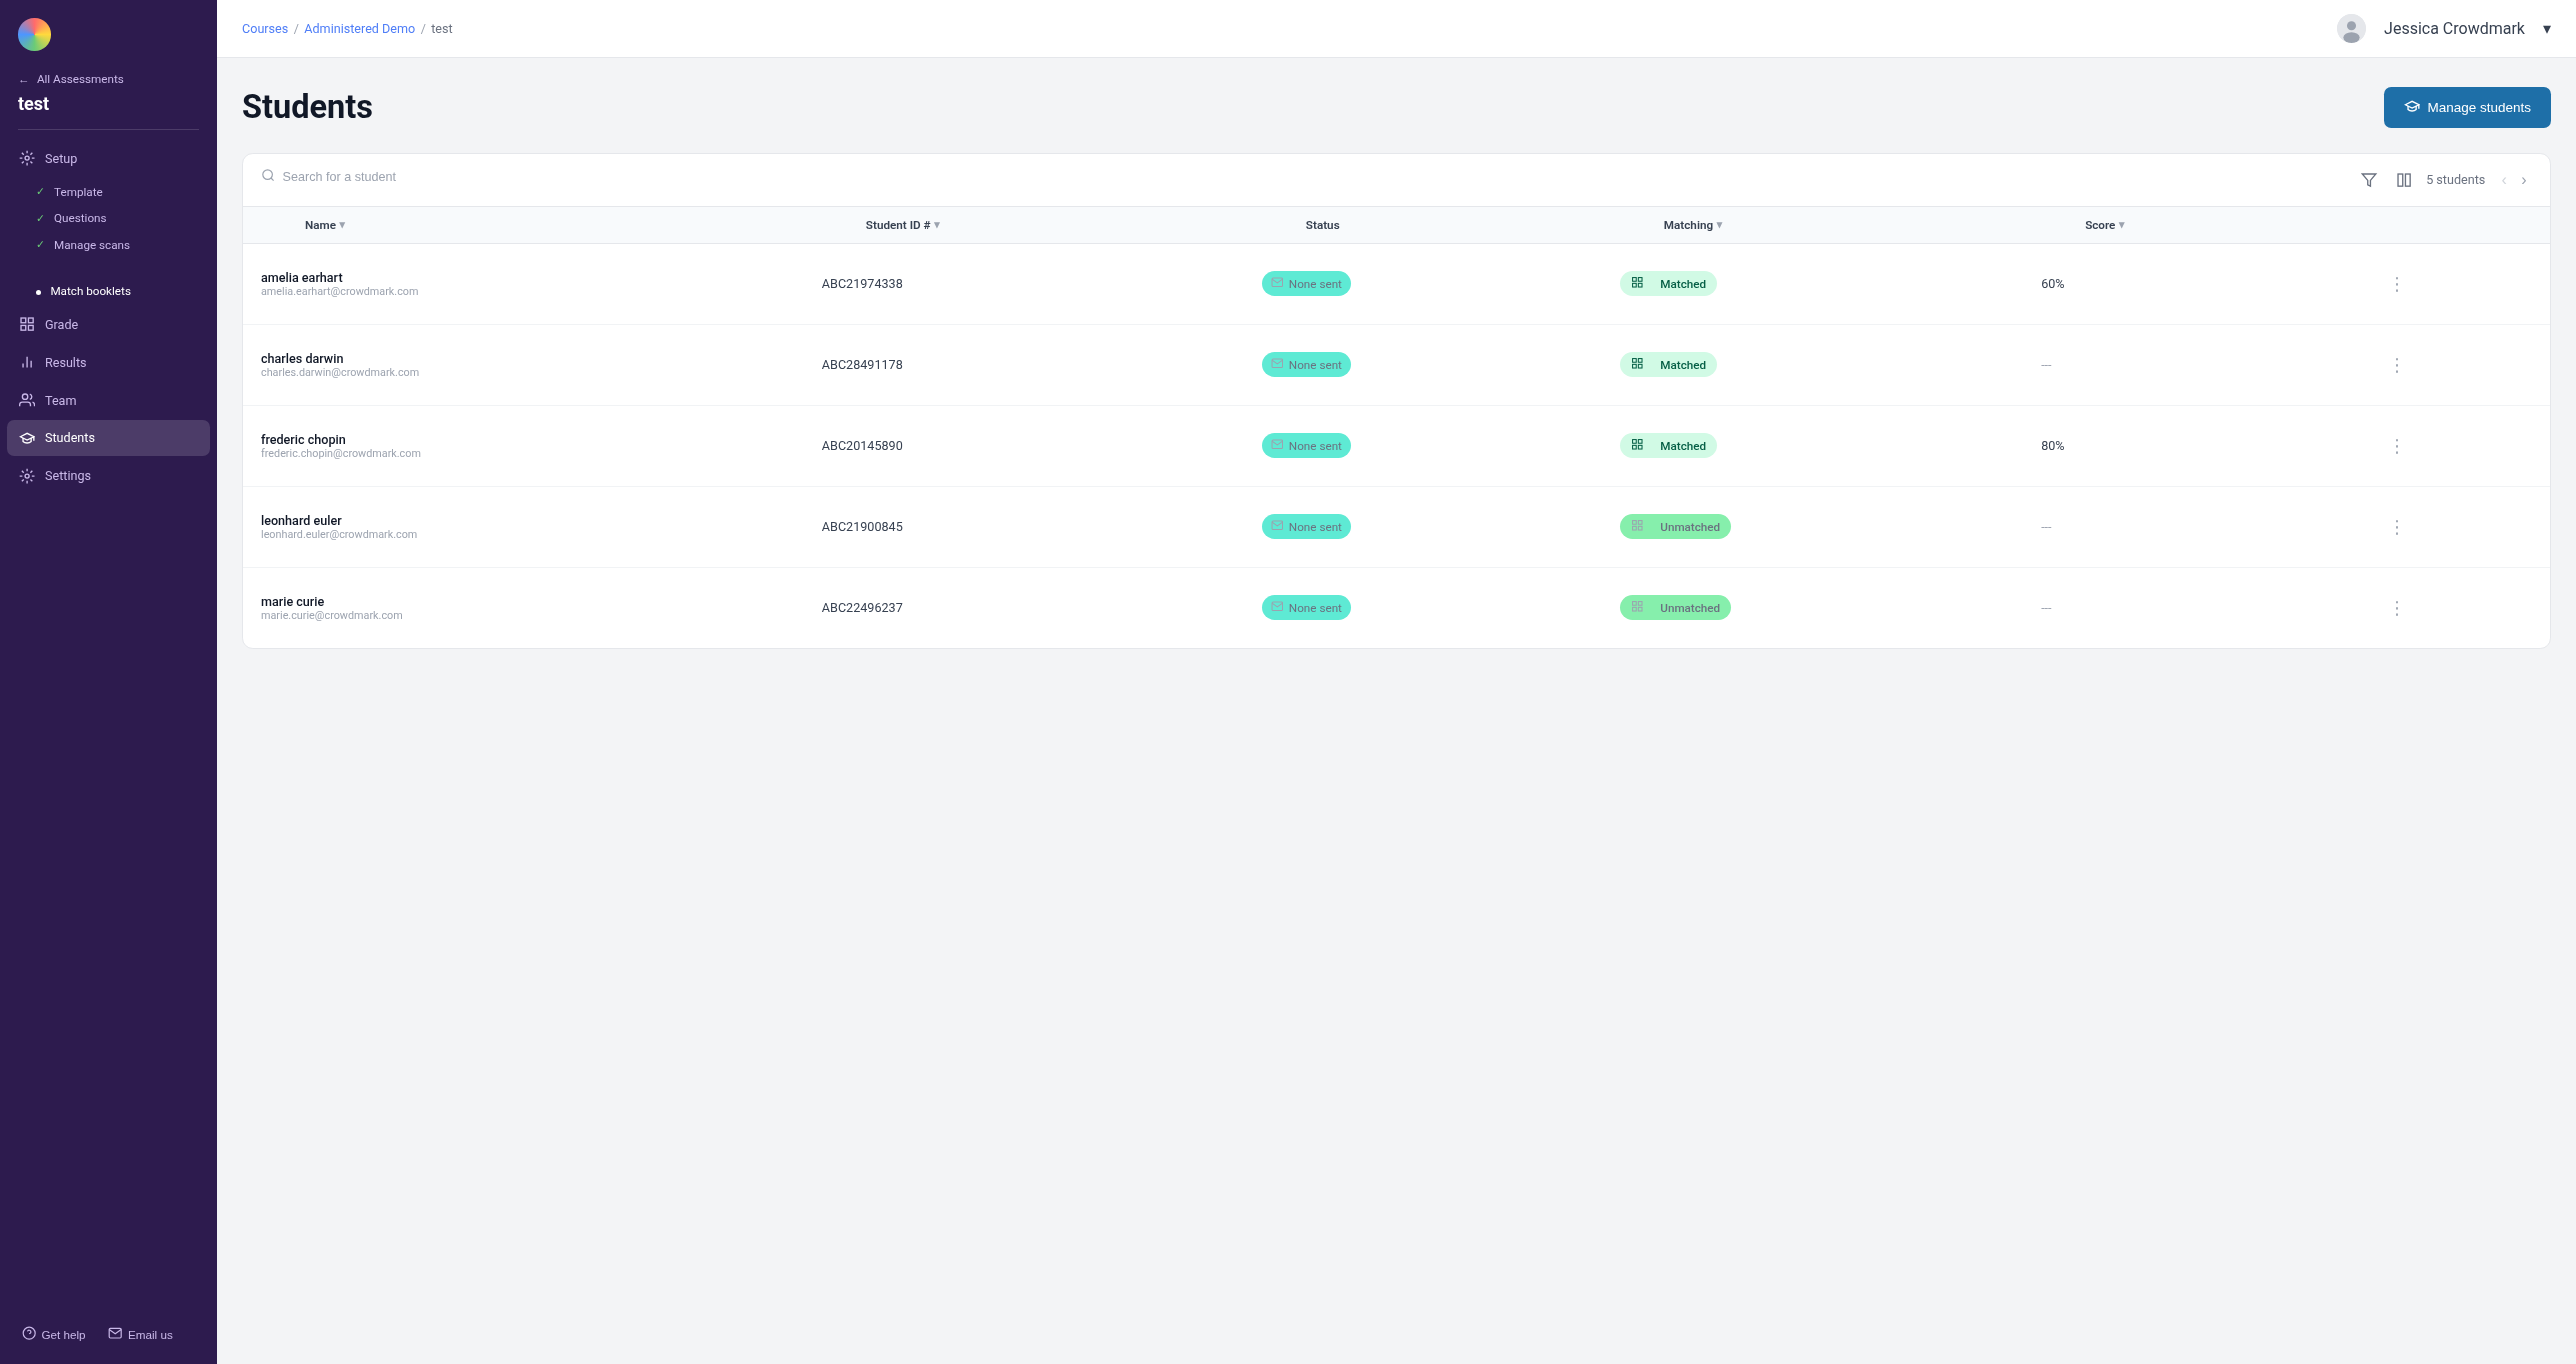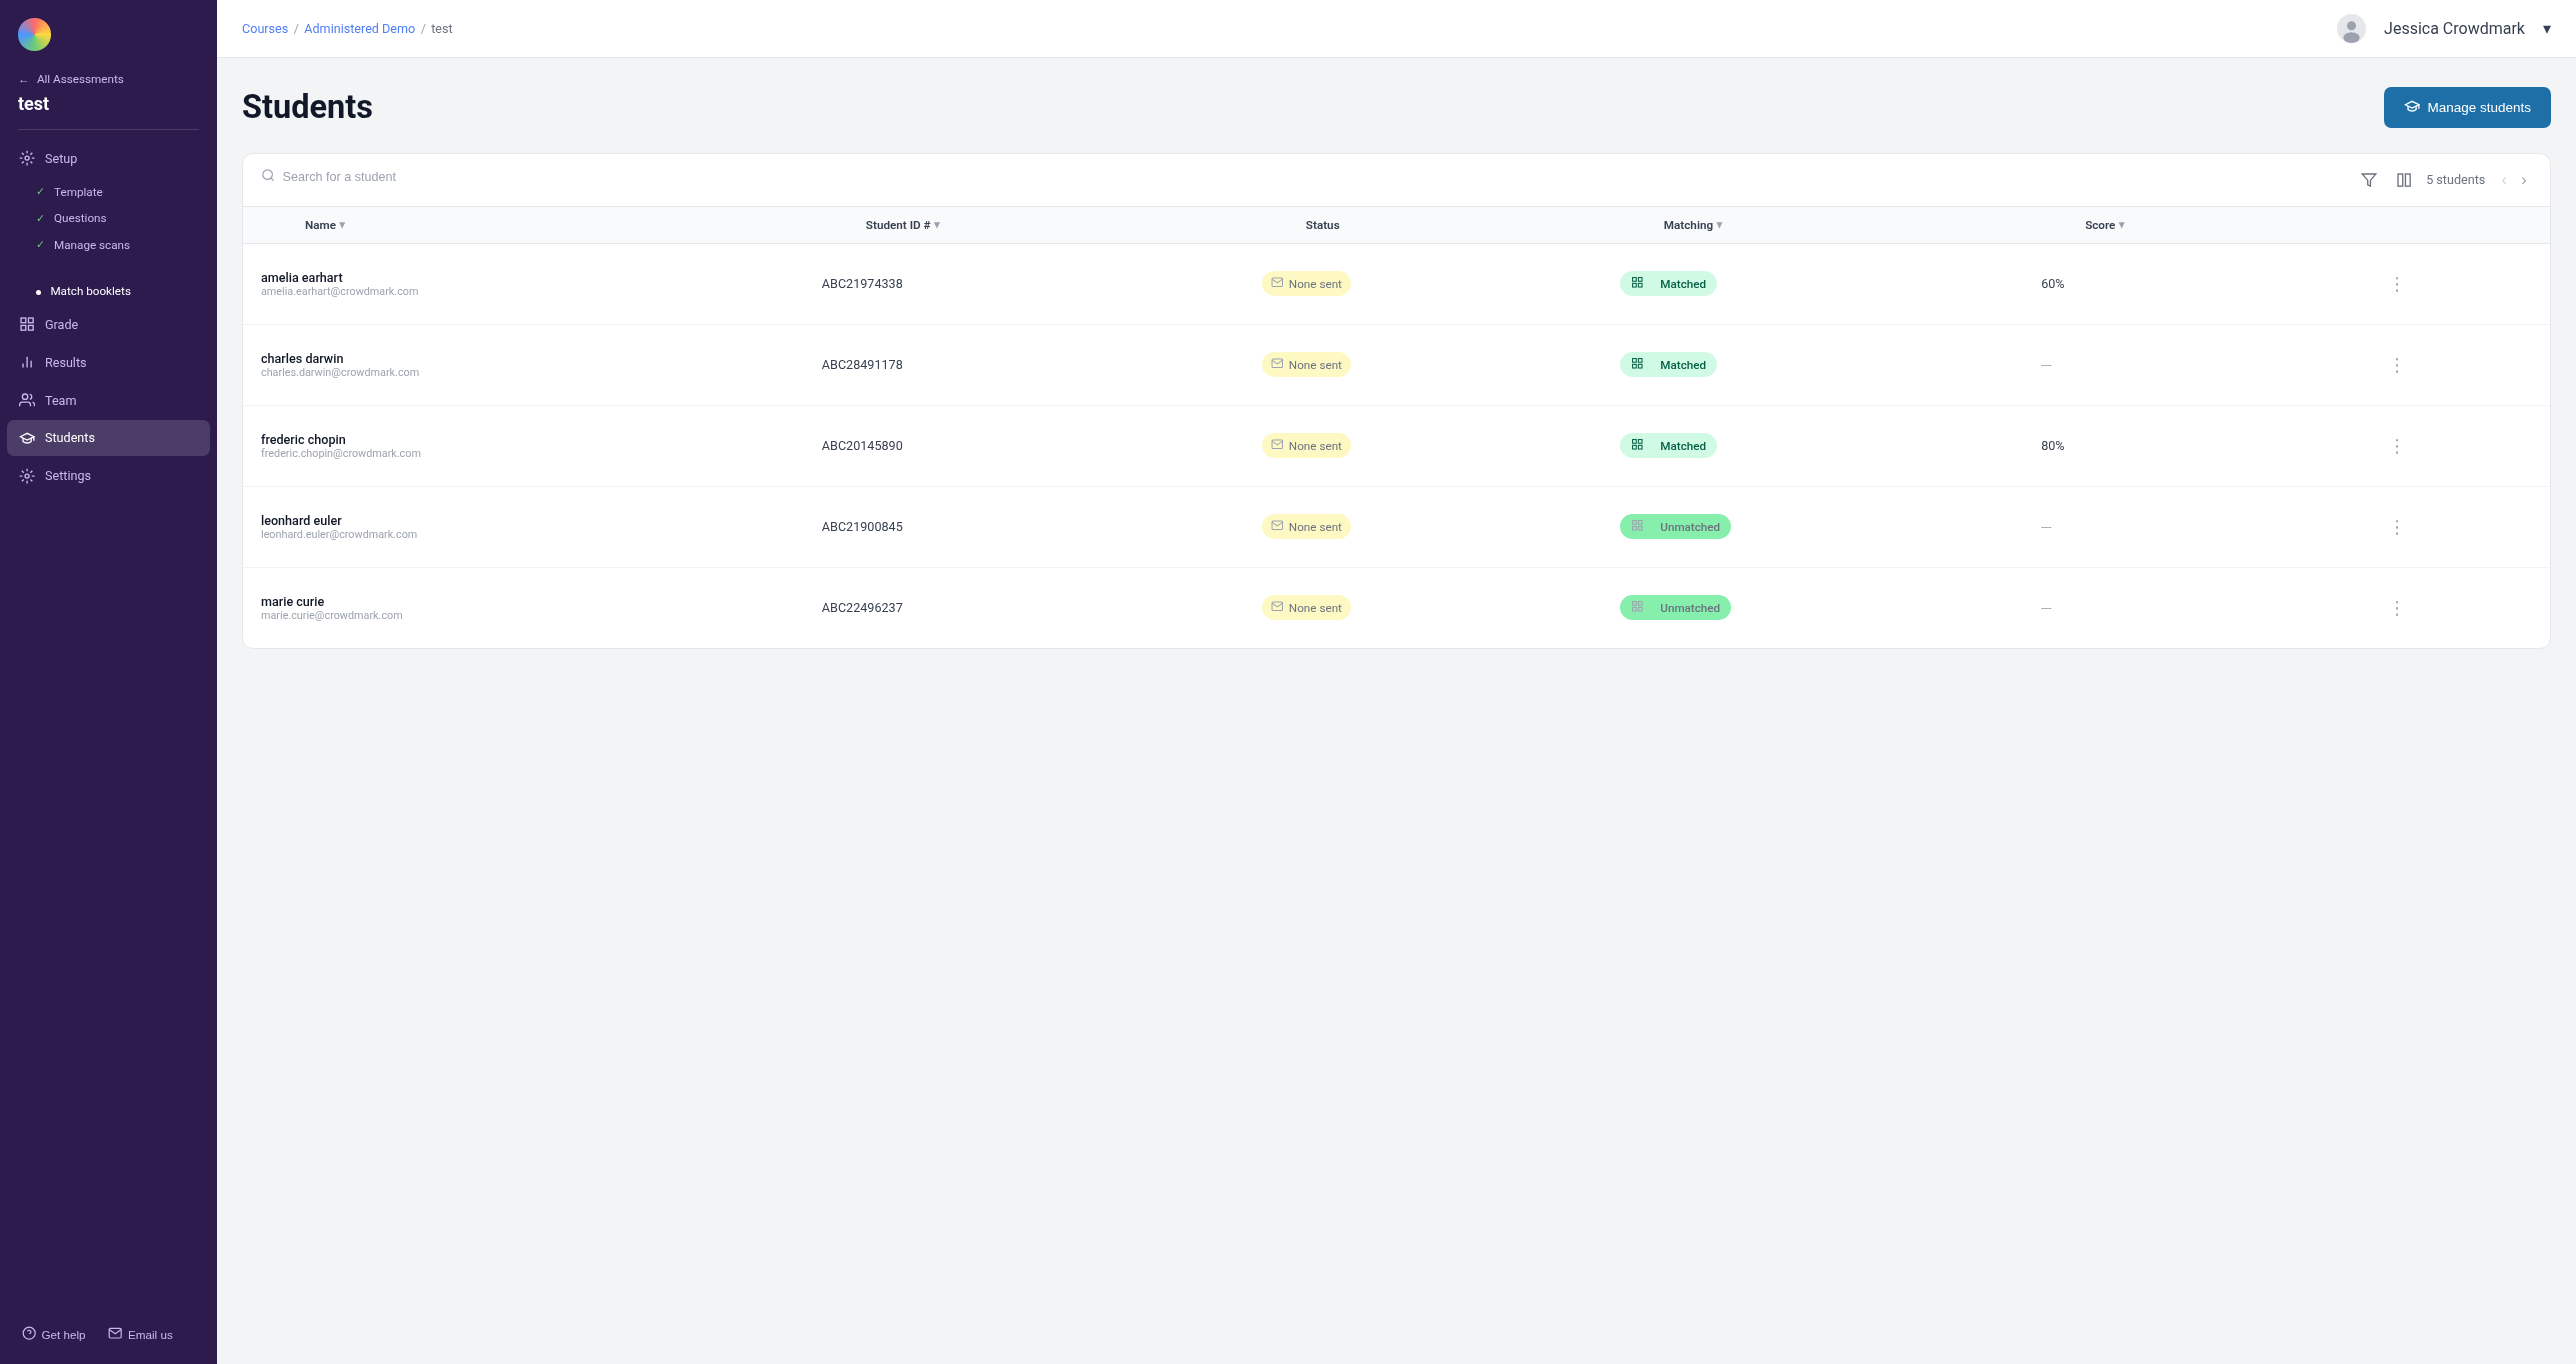--- a/index.html
+++ b/index.html
@@ -279,21 +279,21 @@
       font-size: 10.8px;
       color: #9ca3af;
       display: block;
     }
     .status-badge {
       display: inline-flex;
       align-items: center;
       gap: 5.4px;
       padding: 4.5px 9px;
       border-radius: 18px;
-      background: #fef9c3;
+      background: #5eead4;
       font-size: 11.7px;
       color: #6b7280;
     }
     .status-icon { font-size: 12.6px; }
     .matching-badge {
       display: inline-flex;
       align-items: center;
       gap: 17px;
       padding: 4.5px 10.8px;
       border-radius: 18px;

